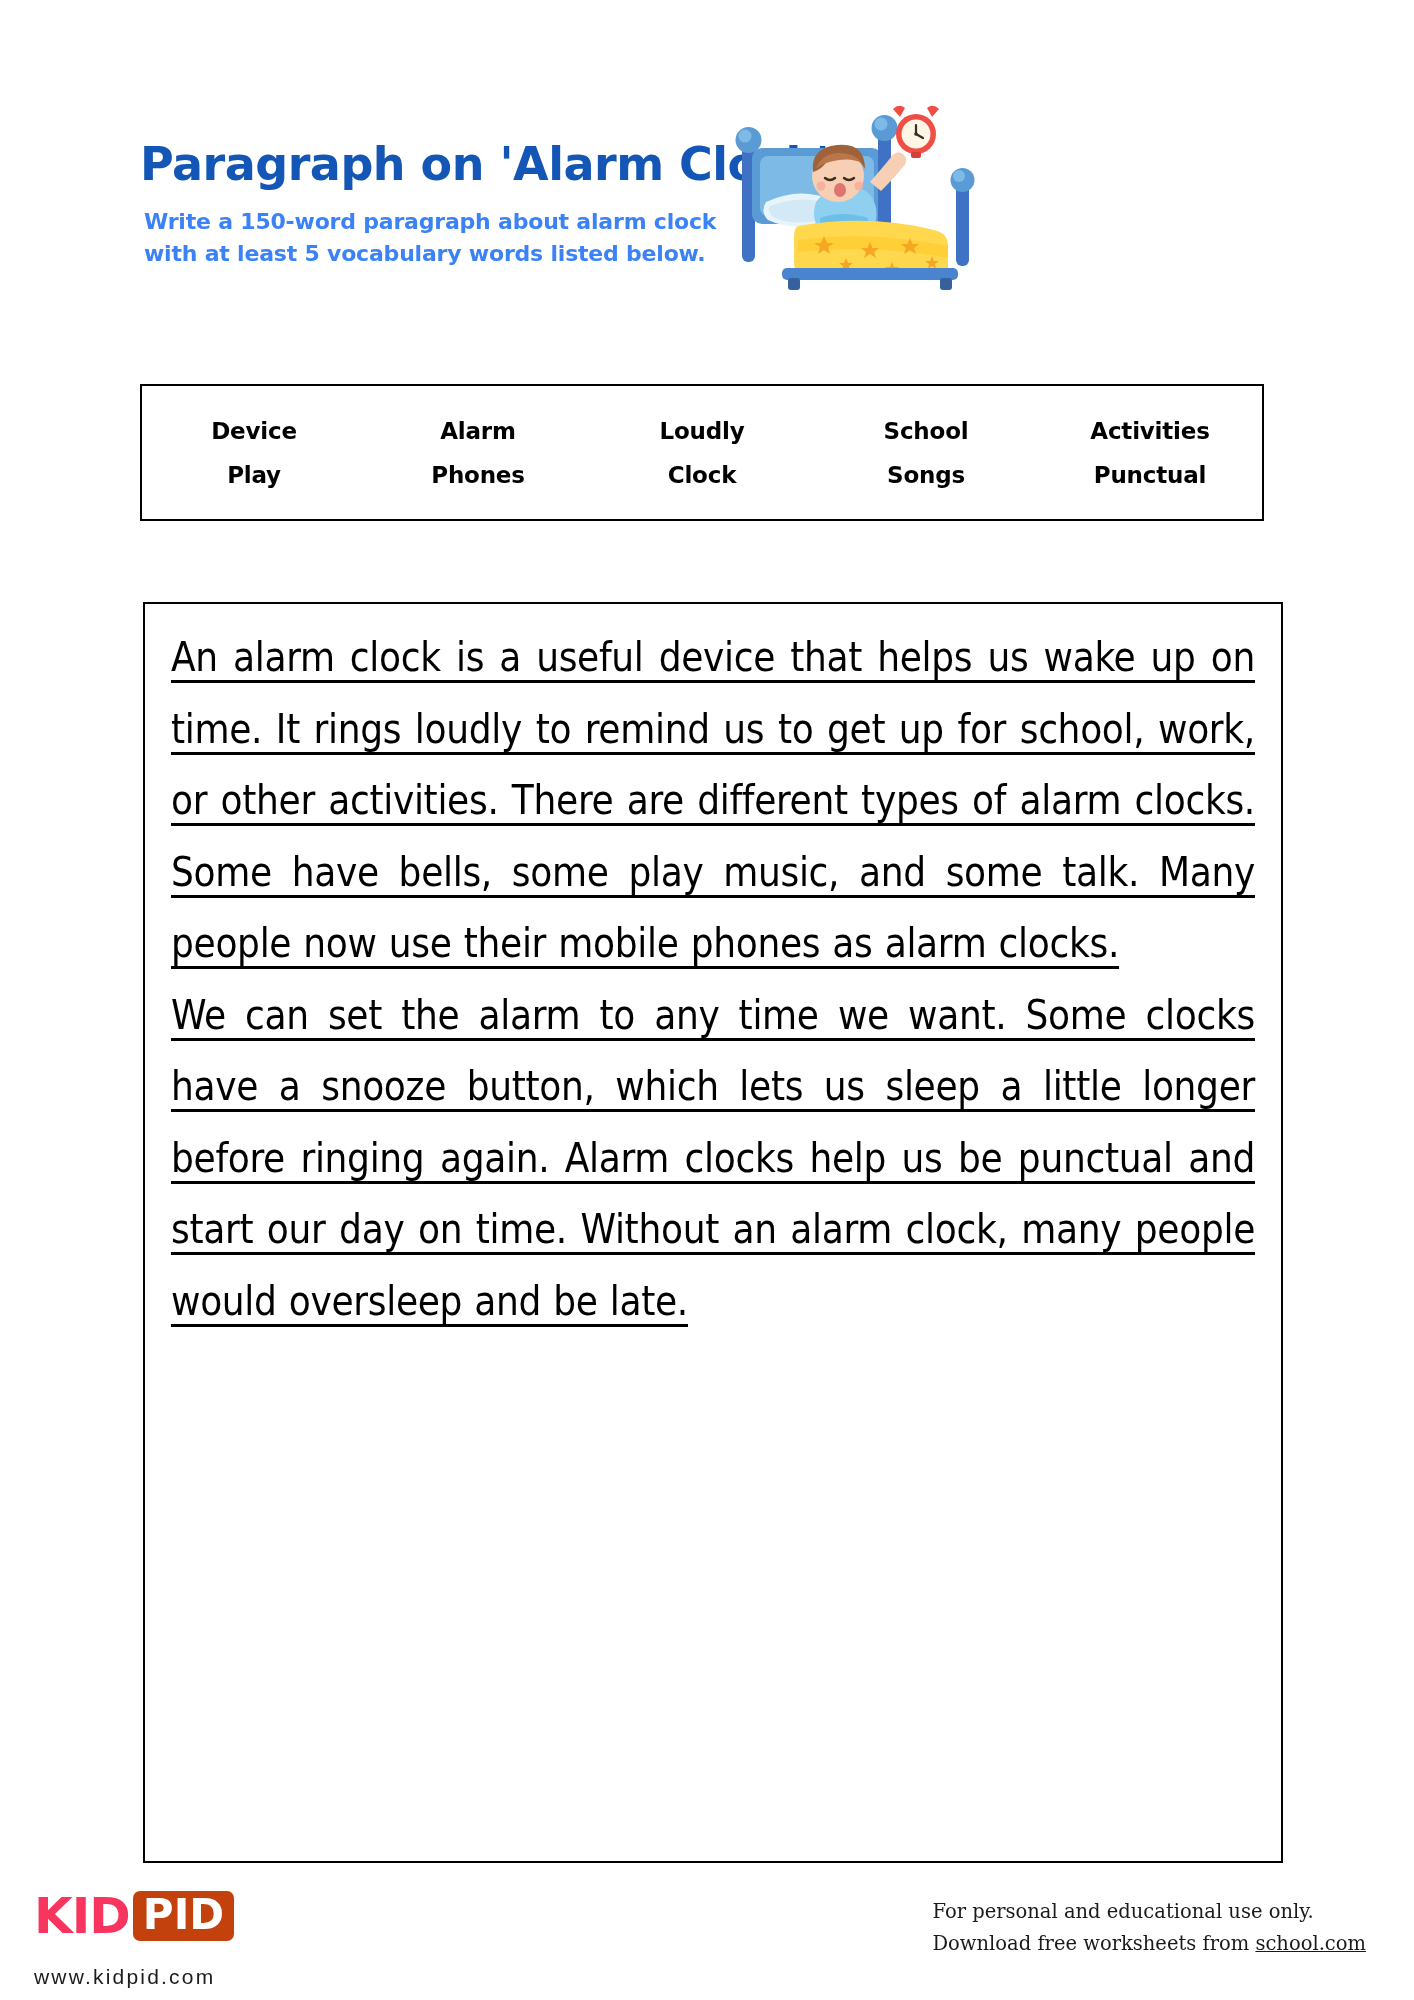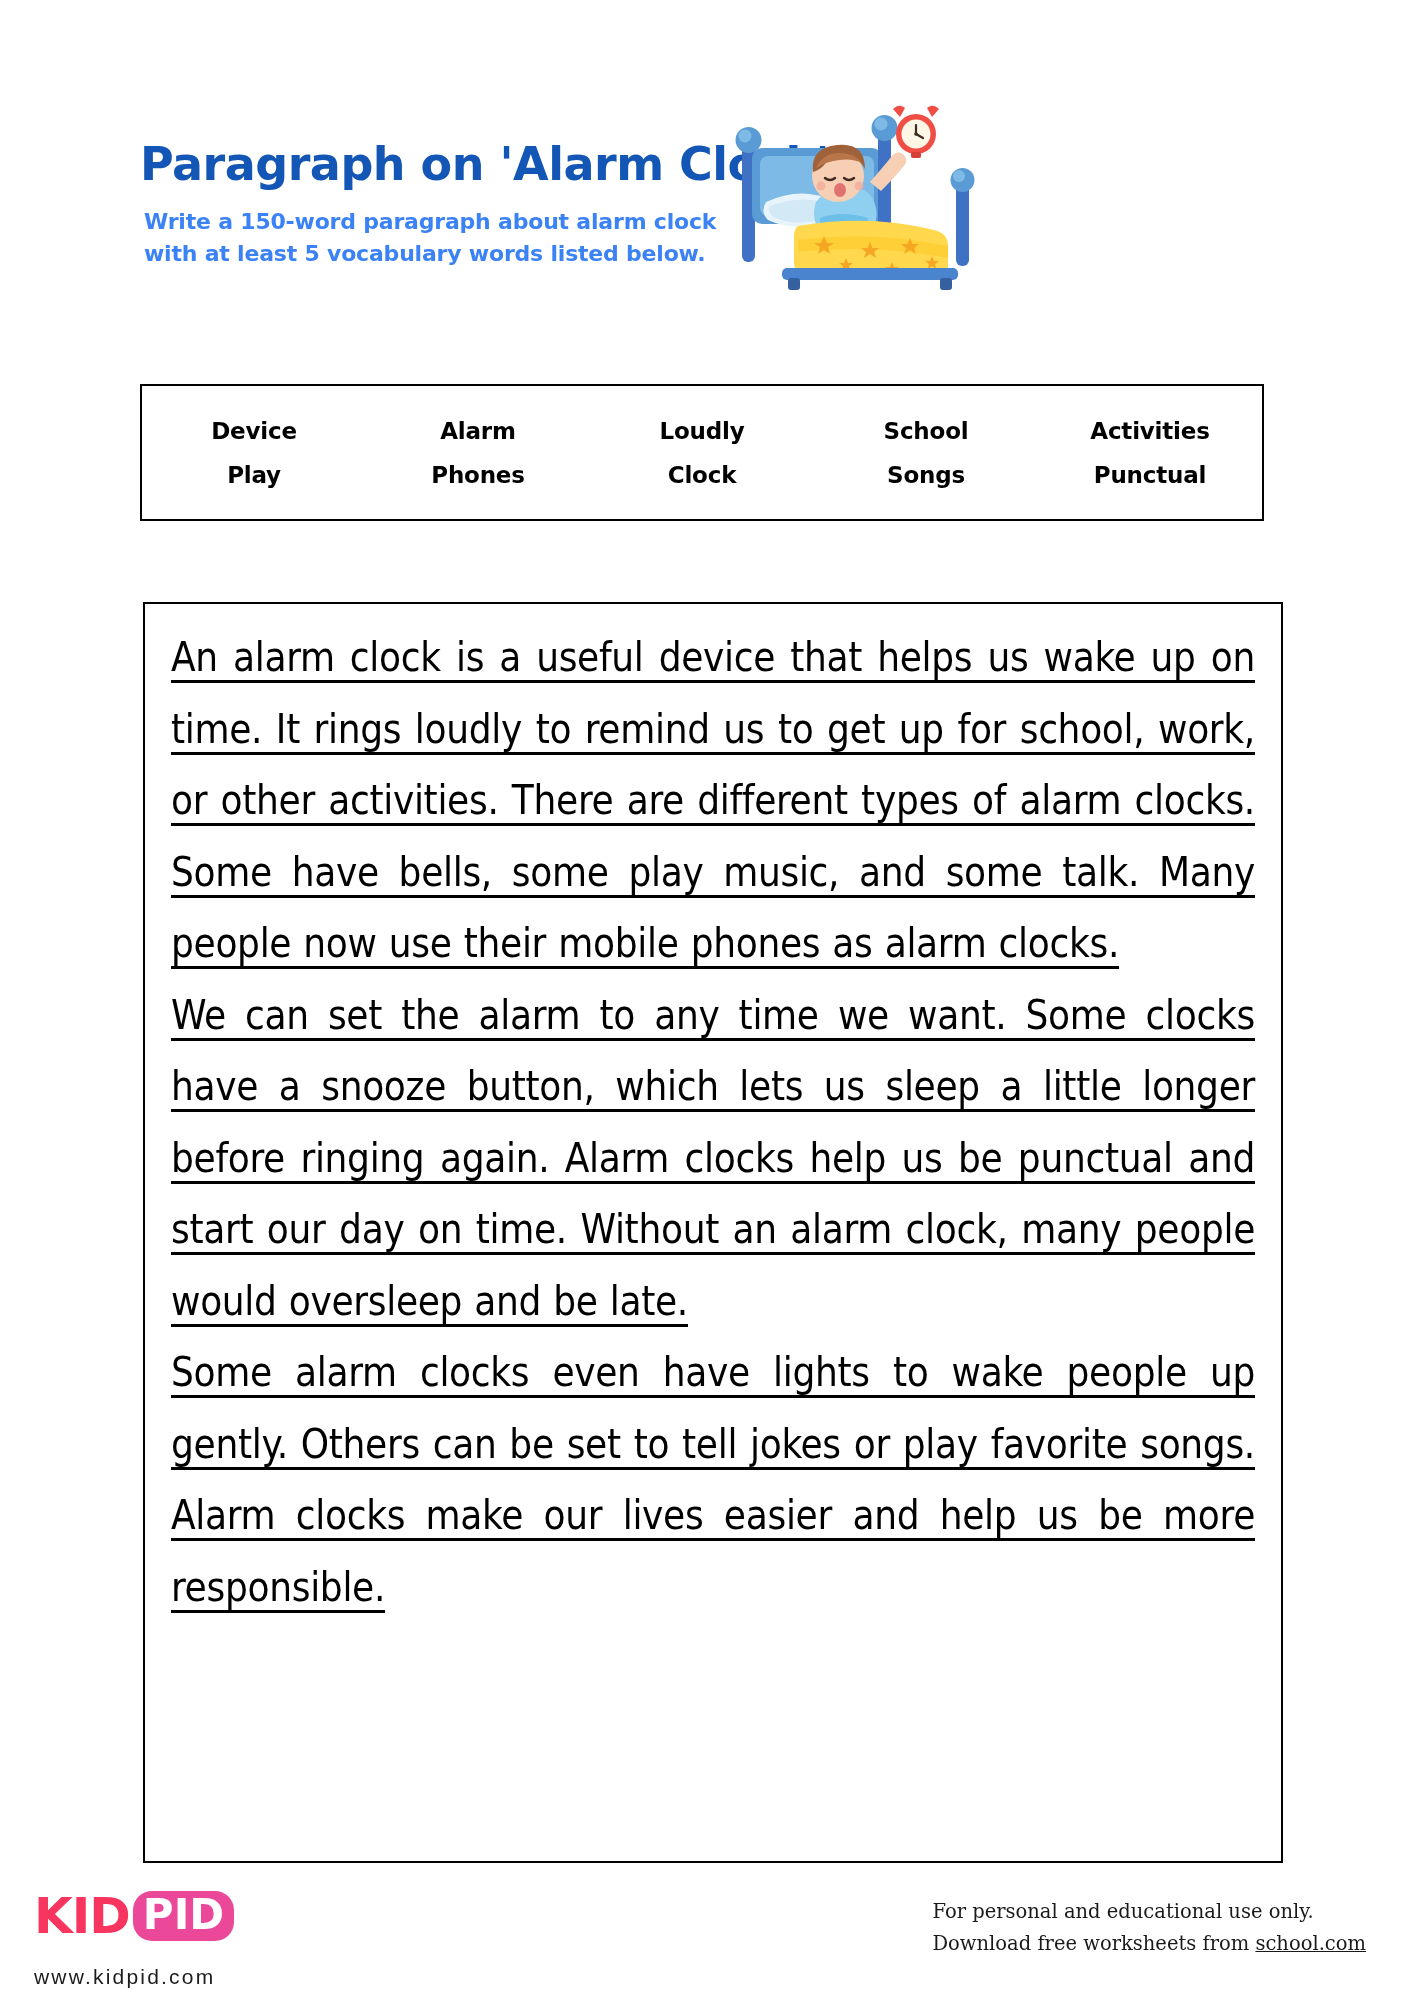--- a/index.html
+++ b/index.html
@@ -130,22 +130,22 @@
     font-size: 50px;
     color: #f8355e;
     letter-spacing: -1px;
     line-height: 1;
   }
   .logo-pid {
     font-family: "DejaVu Sans", sans-serif;
     font-weight: bold;
     font-size: 42px;
     color: #ffffff;
-    background: #ec4899;
-    border-radius: 19px;
+    background: #c2410c;
+    border-radius: 7px;
     padding: 2px 10px 4px 10px;
     margin-left: 3px;
     letter-spacing: 0px;
     line-height: 1.05;
   }
   .logo-url {
     font-family: "Liberation Sans", sans-serif;
     font-size: 21px;
     color: #1c1c1c;
     letter-spacing: 2.2px;
@@ -260,21 +260,20 @@
       <div class="vocab-cell">Phones</div>
       <div class="vocab-cell">Clock</div>
       <div class="vocab-cell">Songs</div>
       <div class="vocab-cell">Punctual</div>
     </div>
   </div>
 
   <div class="answer-box">
     <p class="para">An alarm clock is a useful device that helps us wake up on time. It rings loudly to remind us to get up for school, work, or other activities. There are different types of alarm clocks. Some have bells, some play music, and some talk. Many people now use their mobile phones as alarm clocks.</p>
     <p class="para">We can set the alarm to any time we want. Some clocks have a snooze button, which lets us sleep a little longer before ringing again. Alarm clocks help us be punctual and start our day on time. Without an alarm clock, many people would oversleep and be late.</p>
-    <p class="para para-last">Some alarm clocks even have lights to wake people up gently. Others can be set to tell jokes or play favorite songs. Alarm clocks make our lives easier and help us be more responsible.</p>
   </div>
 
   <div class="footer-logo">
     <div class="logo-row">
       <span class="logo-kid">KID</span>
       <span class="logo-pid">PID</span>
     </div>
     <div class="logo-url">www.kidpid.com</div>
   </div>
 

